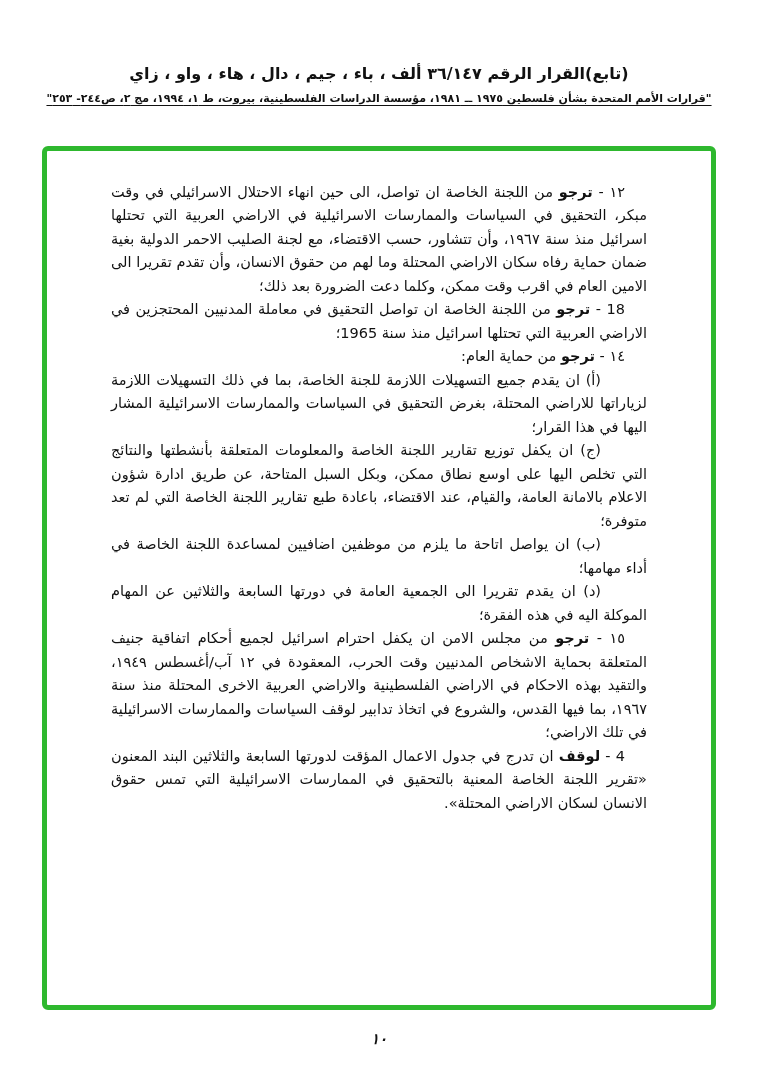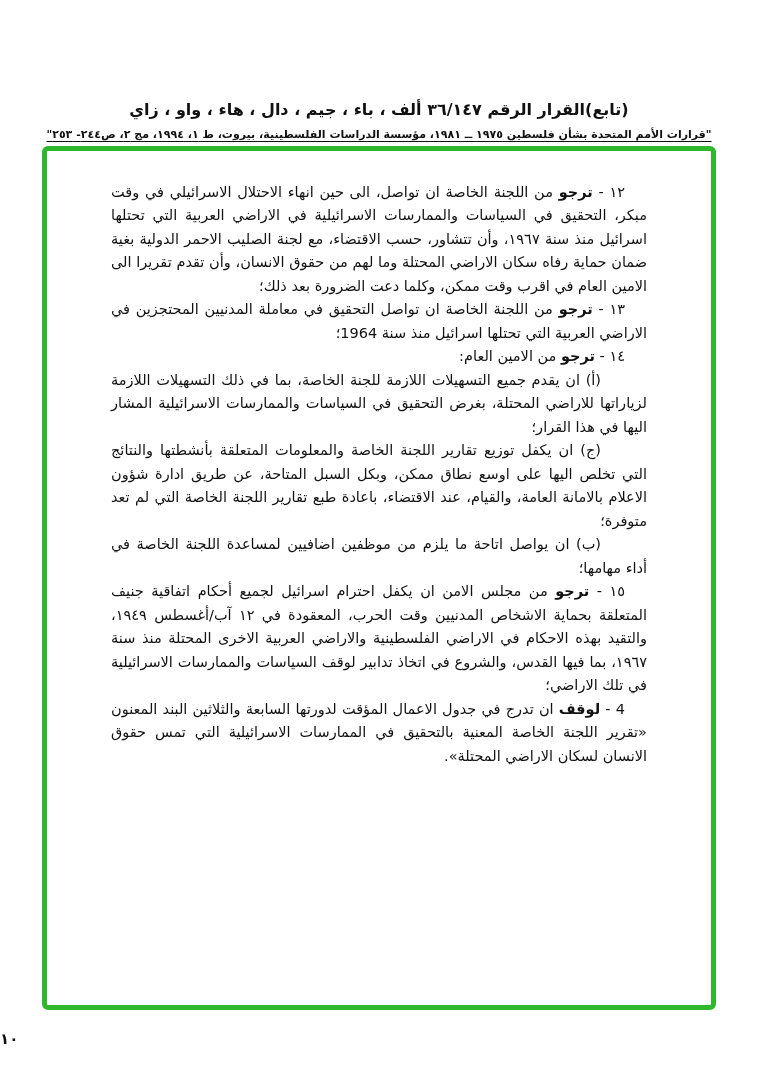--- a/index.html
+++ b/index.html
@@ -6,22 +6,21 @@
   body{
     width:758px;height:1078px;
     background:#ffffff;
     font-family:"DejaVu Sans",sans-serif;
     position:relative;
     color:#111;
   }
   .header{
     direction:rtl;
     text-align:center;
-    padding-top:80px;
-    margin-top:20px;
+    padding-top:64px;
   }
   .res-title{
     font-size:16px;
     font-weight:bold;
     letter-spacing:0.5px;
   }
   .source-line{
     margin-top:9px;
     font-size:11px;
     font-weight:bold;
@@ -54,39 +53,41 @@
     text-indent:46px;
   }
   .para b{
     font-weight:bold;
   }
   .page-number{
     position:absolute;
     top:1030px;
     left:0;
     width:100%;
-    text-align:left;
+    text-align:center;
     font-size:15px;
     font-weight:bold;
+    font-style:italic;
   }
 </style>
 </head>
 <body>
 
 <div class="header">
   <div class="res-title">(تابع)القرار الرقم ٣٦/١٤٧ ألف ، باء ، جيم ، دال ، هاء ، واو ، زاي</div>
   <div class="source-line">"قرارات الأمم المتحدة بشأن فلسطين ١٩٧٥ ــ ١٩٨١، مؤسسة الدراسات الفلسطينية، بيروت، ط ١، ١٩٩٤، مج ٢، ص٢٤٤- ٢٥٣"</div>
 </div>
 
 <div class="green-box" style="border-color: rgb(46, 184, 46);">
   <div class="doc-text">
     <p class="para main"><span>١٢ - </span><b>ترجو</b><span> من اللجنة الخاصة ان تواصل، الى حين انهاء الاحتلال الاسرائيلي في وقت مبكر، التحقيق في السياسات والممارسات الاسرائيلية في الاراضي العربية التي تحتلها اسرائيل منذ سنة ١٩٦٧، وأن تتشاور، حسب الاقتضاء، مع لجنة الصليب الاحمر الدولية بغية ضمان حماية رفاه سكان الاراضي المحتلة وما لهم من حقوق الانسان، وأن تقدم تقريرا الى الامين العام في اقرب وقت ممكن، وكلما دعت الضرورة بعد ذلك؛</span></p>
-    <p class="para main"><span>١٣ - </span><b>ترجو</b><span> من اللجنة الخاصة ان تواصل التحقيق في معاملة المدنيين المحتجزين في الاراضي العربية التي تحتلها اسرائيل منذ سنة 1964؛</span></p>
-    <p class="para main"><span>١٤ - </span><b>ترجو</b><span> من الامين العام:</span></p>
+    <p class="para main"><span>18 - </span><b>ترجو</b><span> من اللجنة الخاصة ان تواصل التحقيق في معاملة المدنيين المحتجزين في الاراضي العربية التي تحتلها اسرائيل منذ سنة 1965؛</span></p>
+    <p class="para main"><span>١٤ - </span><b>ترجو</b><span> من حماية العام:</span></p>
     <p class="para sub"><span>(أ)</span><b></b><span> ان يقدم جميع التسهيلات اللازمة للجنة الخاصة، بما في ذلك التسهيلات اللازمة لزياراتها للاراضي المحتلة، بغرض التحقيق في السياسات والممارسات الاسرائيلية المشار اليها في هذا القرار؛</span></p>
     <p class="para sub"><span>(ج)</span><b></b><span> ان يكفل توزيع تقارير اللجنة الخاصة والمعلومات المتعلقة بأنشطتها والنتائج التي تخلص اليها على اوسع نطاق ممكن، وبكل السبل المتاحة، عن طريق ادارة شؤون الاعلام بالامانة العامة، والقيام، عند الاقتضاء، باعادة طبع تقارير اللجنة الخاصة التي لم تعد متوفرة؛</span></p>
     <p class="para sub"><span>(ب)</span><b></b><span> ان يواصل اتاحة ما يلزم من موظفين اضافيين لمساعدة اللجنة الخاصة في أداء مهامها؛</span></p>
+    <p class="para sub"><span>(د)</span><b></b><span> ان يقدم تقريرا الى الجمعية العامة في دورتها السابعة والثلاثين عن المهام الموكلة اليه في هذه الفقرة؛</span></p>
     <p class="para main"><span>١٥ - </span><b>ترجو</b><span> من مجلس الامن ان يكفل احترام اسرائيل لجميع أحكام اتفاقية جنيف المتعلقة بحماية الاشخاص المدنيين وقت الحرب، المعقودة في ١٢ آب/أغسطس ١٩٤٩، والتقيد بهذه الاحكام في الاراضي الفلسطينية والاراضي العربية الاخرى المحتلة منذ سنة ١٩٦٧، بما فيها القدس، والشروع في اتخاذ تدابير لوقف السياسات والممارسات الاسرائيلية في تلك الاراضي؛</span></p>
     <p class="para main"><span>4 - </span><b>لوقف</b><span> ان تدرج في جدول الاعمال المؤقت لدورتها السابعة والثلاثين البند المعنون «تقرير اللجنة الخاصة المعنية بالتحقيق في الممارسات الاسرائيلية التي تمس حقوق الانسان لسكان الاراضي المحتلة».</span></p>
   </div>
 </div>
 
 <div class="page-number">١٠</div>
 
 </body></html>

